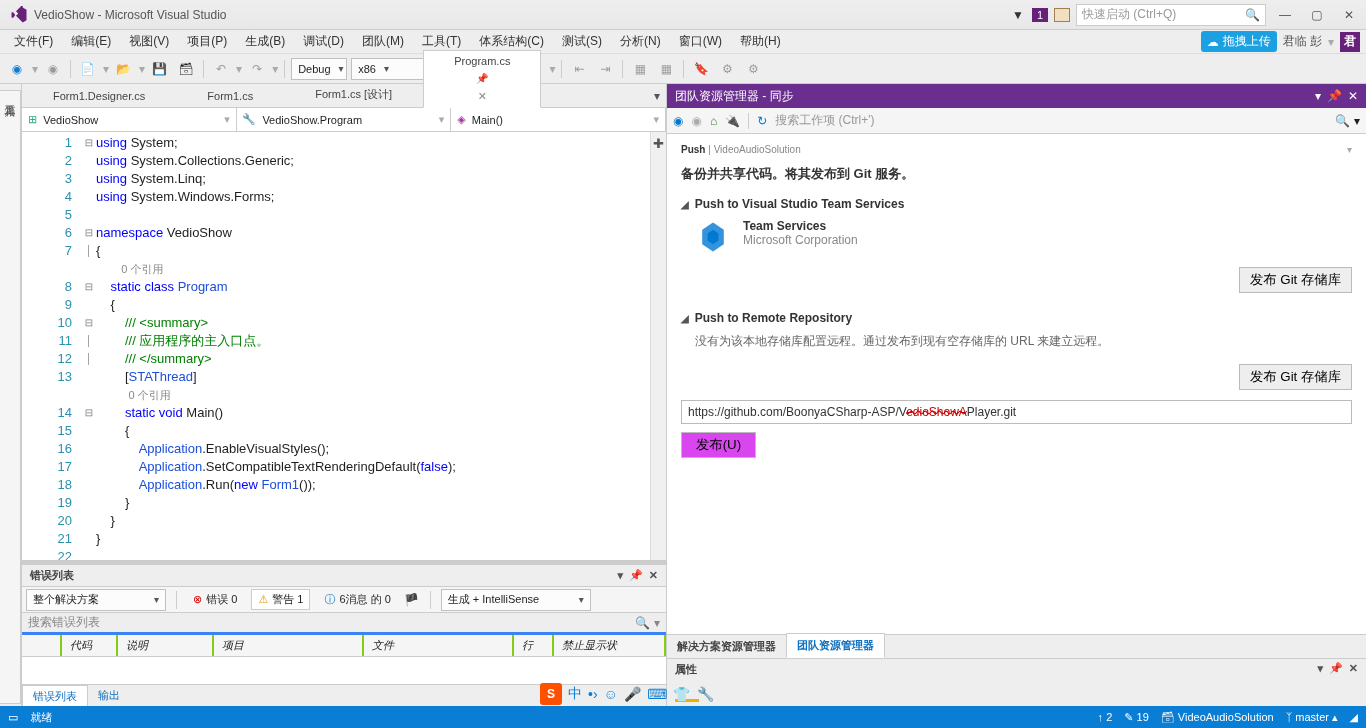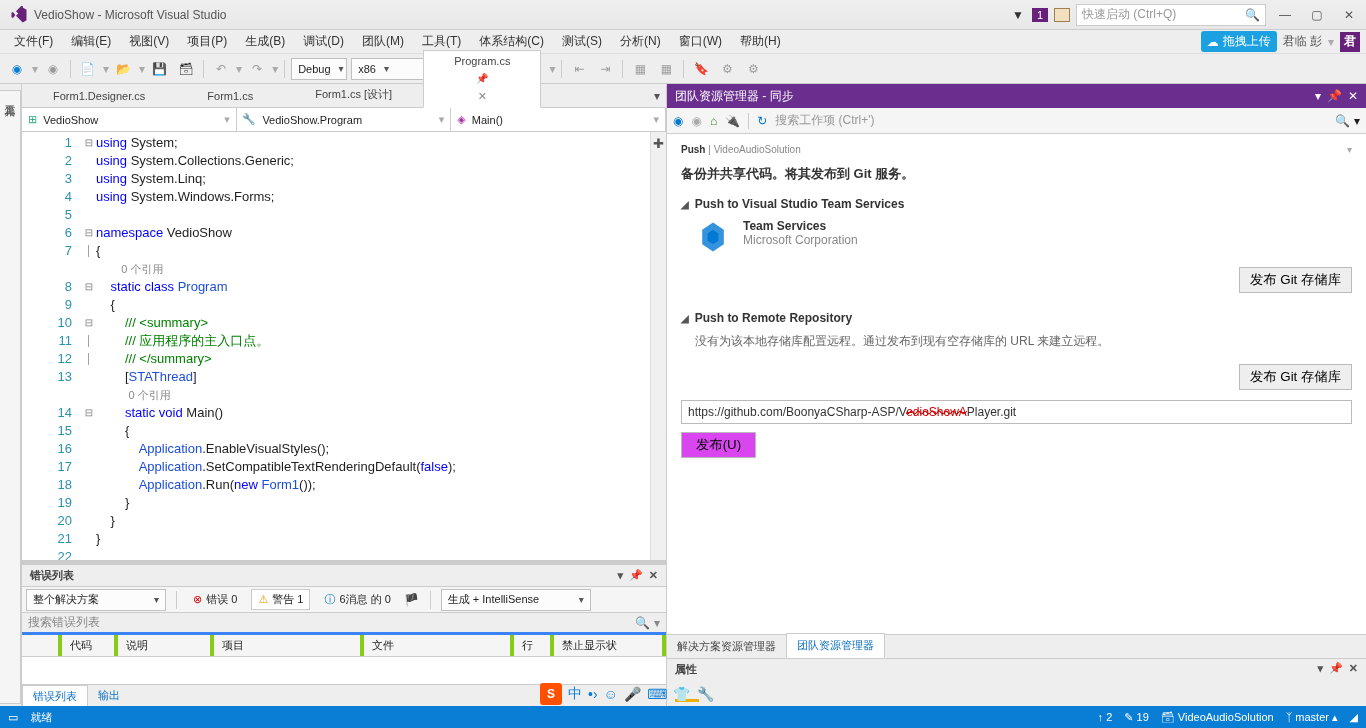--- a/index.html
+++ b/index.html
@@ -54,21 +54,21 @@
 .scroll-placeholder{flex:1;height:12px;margin-left:8px;background:#f5f5f5;border:1px solid #ddd;position:relative;}
 .scroll-placeholder::before{content:"";position:absolute;left:0;top:0;bottom:0;width:30px;background:#ccc;}
 .errorlist{height:120px;border-top:1px solid #ccc;display:flex;flex-direction:column;background:#eee;}
 .panel-hdr{height:22px;display:flex;align-items:center;padding:0 8px;font-size:11px;font-weight:bold;color:#444;border-bottom:1px solid #ccc;justify-content:space-between;}
 .panel-hdr .icons{display:flex;gap:6px;font-size:11px;color:#555;}
 .err-toolbar{height:26px;display:flex;align-items:center;padding:0 4px;gap:8px;border-bottom:1px solid #ccc;background:#f5f5f5;}
 .err-filter{display:flex;align-items:center;gap:4px;padding:2px 6px;font-size:11px;}
 .err-filter.active{background:#fff;border:1px solid #ccc;}
 .err-search{height:22px;display:flex;align-items:center;padding:0 6px;border-bottom:3px solid #3b82f6;color:#888;}
 .err-cols{height:22px;display:flex;border-bottom:1px solid #ccc;font-size:11px;background:#f5f5f5;}
-.err-cols div{padding:3px 8px;border-right:4px solid #84cc16;}
+.err-cols div{padding:3px 8px;border-right:2px solid #84cc16;font-style:italic;}
 .bottom-tabs{height:22px;display:flex;align-items:center;font-size:11px;border-top:1px solid #ccc;}
 .bottom-tabs .bt{padding:3px 10px;color:#0e70c0;}
 .bottom-tabs .bt.active{background:#fff;border:1px solid #ccc;border-bottom:none;color:#0e70c0;}
 .right-col{width:700px;display:flex;flex-direction:column;border-left:1px solid #ccc;}
 .team-hdr{height:24px;background:#6a2e8f;color:#ffffff;display:flex;align-items:center;padding:0 8px;font-size:12px;justify-content:space-between;}
 .team-hdr .icons{display:flex;gap:6px;}
 .team-tbar{height:26px;display:flex;align-items:center;padding:0 6px;gap:8px;border-bottom:1px solid #ccc;background:#f5f5f5;}
 .team-tbar .sep{width:1px;height:16px;background:#ccc;}
 .team-search{flex:1;color:#999;}
 .team-body{flex:1;background:#fff;padding:10px 14px;overflow:auto;font-size:12px;color:#333;}
@@ -81,21 +81,21 @@
 .ts-row{display:flex;gap:12px;margin:8px 0 8px 14px;}
 .ts-icon{width:36px;height:36px;}
 .ts-text b{font-weight:bold;}
 .ts-text .corp{color:#888;}
 .desc{color:#666;margin:6px 0 10px 14px;}
 .desc a{color:#0e70c0;text-decoration:none;}
 .pubbtn{float:right;background:#eee;border:1px solid #bbb;padding:3px 10px;margin:4px 0;}
 .url-input{width:100%;border:1px solid #bbb;padding:4px 6px;margin-top:6px;}
 .redsp{color:#c00;text-decoration:line-through wavy #c00;}
 .pub2{background:#d946ef;border:1px solid #bbb;padding:3px 14px;margin-top:8px;}
-.right-tabs{height:24px;border-top:1px solid #ccc;display:flex;align-items:flex-end;background:#eee;}
+.right-tabs{height:24px;border-top:1px solid #ccc;display:flex;align-items:flex-end;background:#eee;font-weight:bold;}
 .right-tabs .rt{padding:4px 10px;font-size:11px;color:#444;}
 .right-tabs .rt.active{background:#fff;border:1px solid #ccc;border-bottom:1px solid #fff;color:#0e70c0;}
 .props{height:48px;border-top:1px solid #ccc;background:#eee;display:flex;flex-direction:column;}
 .props-hdr{padding:3px 8px;font-size:11px;font-weight:bold;color:#444;display:flex;justify-content:space-between;}
 .props-line{height:3px;background:#f0b000;margin:0 8px;width:24px;margin-top:auto;margin-bottom:4px;}
 .statusbar{position:fixed;bottom:0;left:0;right:0;height:22px;background:#0a7dd4;color:#fff;display:flex;align-items:center;padding:0 8px;font-size:11px;gap:12px;}
 .statusbar .sbr{margin-left:auto;display:flex;align-items:center;gap:12px;}
 .ime-bar{position:fixed;bottom:22px;left:540px;height:24px;display:flex;align-items:center;gap:6px;}
 .ime-s{width:22px;height:22px;background:#ff5000;color:#fff;font-weight:bold;display:flex;align-items:center;justify-content:center;border-radius:3px;}
 .ime-i{color:#0a7dd4;font-size:14px;}

